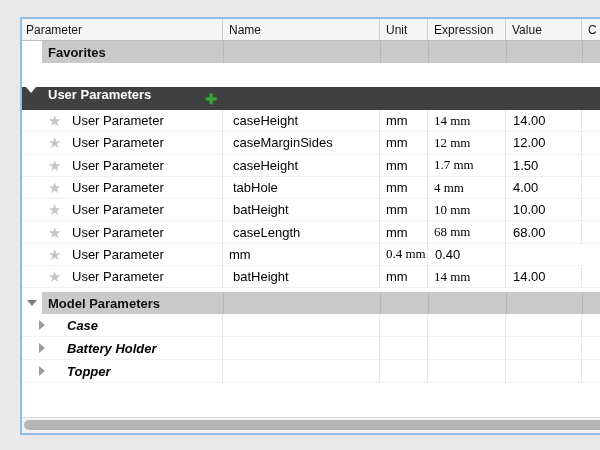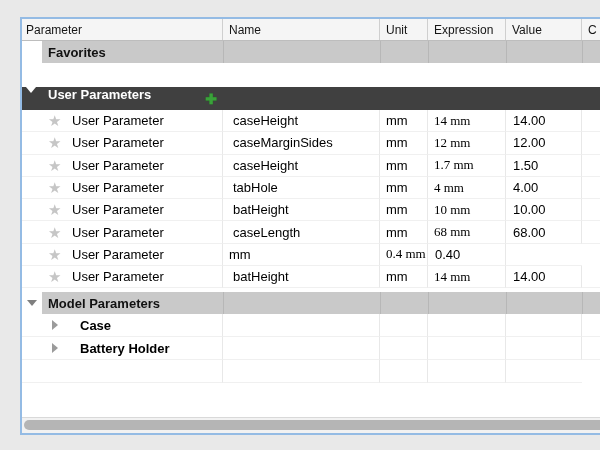--- a/index.html
+++ b/index.html
@@ -96,21 +96,21 @@
   .cell:last-child { border-right: none; }
   .c-param { padding-left: 26px; }
   .star { color: #c6c6c6; font-size: 15px; width: 16px; line-height: 1; margin-right: 8px; }
   .c-name  { padding-left: 10px; }
   .c-unit  { padding-left: 6px; }
   .c-expr  { padding-left: 6px; font-family: Liberation Serif, serif; }
   .c-value { padding-left: 7px; }
 
   
   .sub-row { height: 23px; flex-basis: 23px; background: #ffffff; }
-  .sub-row .c-param { padding-left: 30px; }
+  .sub-row .c-param { padding-left: 17px; font-style: italic; }
   .sub-row .sub-label { font-weight: bold; margin-left: 22px; }
 
   .spacer-row { height: 4px; flex: 0 0 4px; background: #ffffff; }
   .empty-area { flex: 1 1 auto; background: #ffffff; }
 
   
   .hscrollbar {
     flex: 0 0 15px; position: relative;
     background: #f2f2f2; border-top: 1px solid #d9d9d9;
   }
@@ -270,20 +270,24 @@
         <span class="sub-label">Battery Holder</span>
       </div>
       <div class="cell"></div>
         <div class="cell"></div>
         <div class="cell"></div>
         <div class="cell"></div>
         <div class="cell"></div>
     </div>
 
     <div class="grid-row sub-row">
+      <div class="cell c-param">
+        <span class="tri-right"></span>
+        <span class="sub-label">Topper</span>
+      </div>
       <div class="cell"></div>
         <div class="cell"></div>
         <div class="cell"></div>
         <div class="cell"></div>
         <div class="cell"></div>
     </div>
 
     <div class="empty-area"></div>
 
     <div class="hscrollbar">

